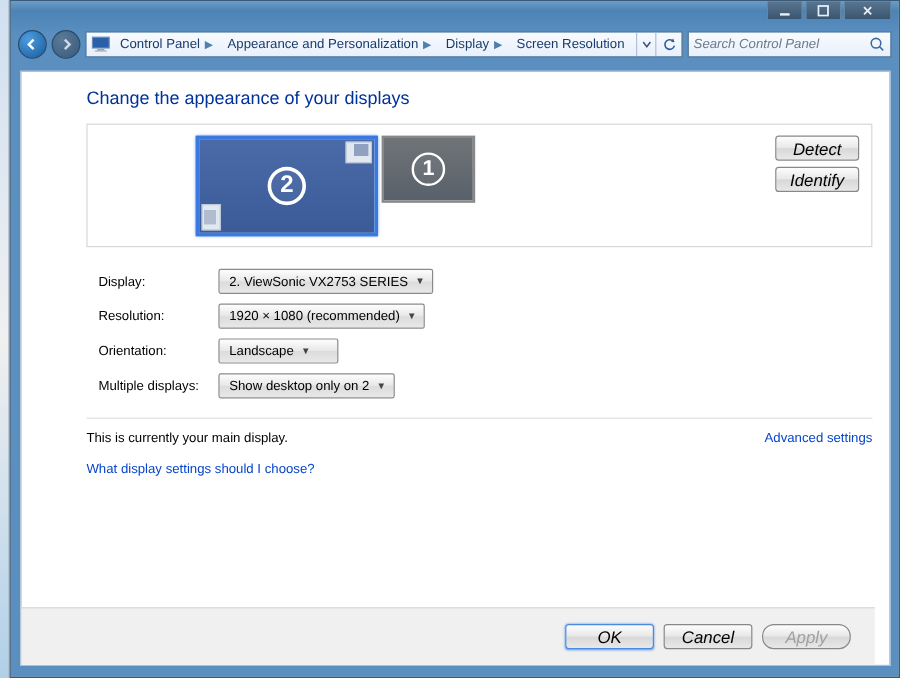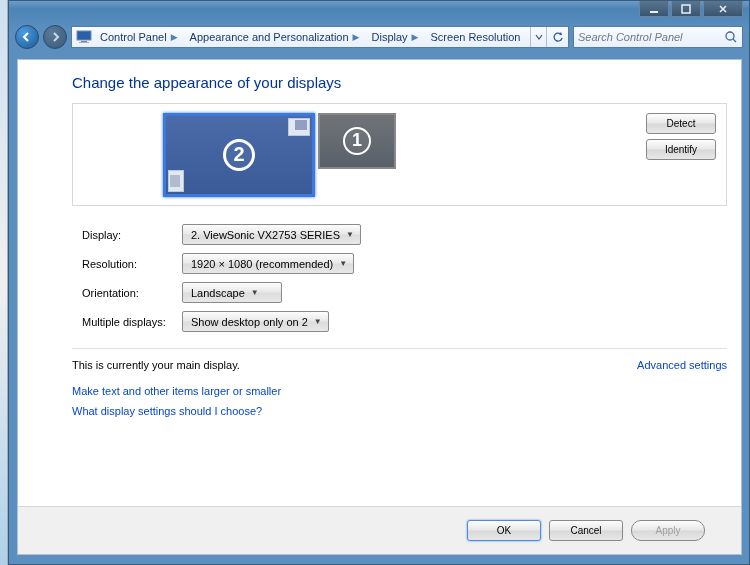--- a/index.html
+++ b/index.html
@@ -122,23 +122,24 @@
     .mini.bl { width: 16px; height: 22px; bottom: 2px; left: 2px; }
     .mini.bl2 { width: 10px; height: 12px; bottom: 7px; left: 4px; background: #b0bcd0; border:none; }
 
     .side-btns {
       position: absolute; right: 10px; top: 9px; display: flex; flex-direction: column; gap: 5px;
     }
     .btn {
       min-width: 70px; height: 21px;
       background: linear-gradient(180deg, #fdfdfd, #e8e8e8 48%, #d8d8d8 52%, #e8e8e8);
       border: 1px solid #888; border-radius: 3px;
-      font-size: 10px; font-family: inherit;
+      font-size: 14px; font-family: inherit;
       display: inline-flex; align-items: center; justify-content: center;
       padding: 0 10px;
+      font-style: italic;
     }
     .btn.disabled { color: #a0a0a0; border-radius: 10px; }
     .btn.default { border-color: #4a8ae0; box-shadow: 0 0 2px #4a8ae0; }
 
     .form { display: grid; grid-template-columns: 100px auto; row-gap: 8px; align-items: center; margin-bottom: 16px; margin-left: 10px; }
     .form-label { color: #000; }
     .form .dropdown {
       background: linear-gradient(180deg, #fdfdfd, #e8e8e8 48%, #dcdcdc 52%, #e8e8e8);
       border: 1px solid #8a8a8a; border-radius: 2px;
       height: 21px; display: inline-flex; align-items: center;
@@ -148,24 +149,24 @@
     .dropdown .dd-arrow { font-size: 8px; color: #444; }
 
     .hr { border-top: 1px solid #e0e0e0; margin: 8px 0 10px; }
 
     .status-row { display: flex; justify-content: space-between; align-items: center; margin-bottom: 14px; }
     .link { color: #0645cc; cursor: pointer; }
 
     .link-block { margin-bottom: 8px; }
 
     .footer {
-      position: absolute; bottom: 0; left: 0; right: 0; height: 48px;
+      position: absolute; bottom: 0; left: 0; right: 12px; height: 48px;
       border-top: 1px solid #d8d8d8;
       display: flex; align-items: center; justify-content: flex-end;
-      padding-right: 36px; gap: 8px;
+      padding-right: 20px; gap: 8px;
       background: #f0f0f0;
     }
     .footer .btn { min-width: 74px; }
   </style>
 </head>
 <body>
 
 <div class="sliver"></div>
 
 <div class="window-frame">
@@ -290,21 +291,20 @@
             </span></div>
       </div>
 
       <div class="hr"></div>
 
       <div class="status-row">
         <span>This is currently your main display.</span>
         <span class="link">Advanced settings</span>
       </div>
 
-      <div class="link-block"><span class="link">Make text and other items larger or smaller</span></div>
       <div class="link-block"><span class="link">What display settings should I choose?</span></div>
     </div>
 
     <div class="footer">
       <button class="btn default">OK</button>
       <button class="btn">Cancel</button>
       <button class="btn disabled">Apply</button>
     </div>
   </div>
 </div>

